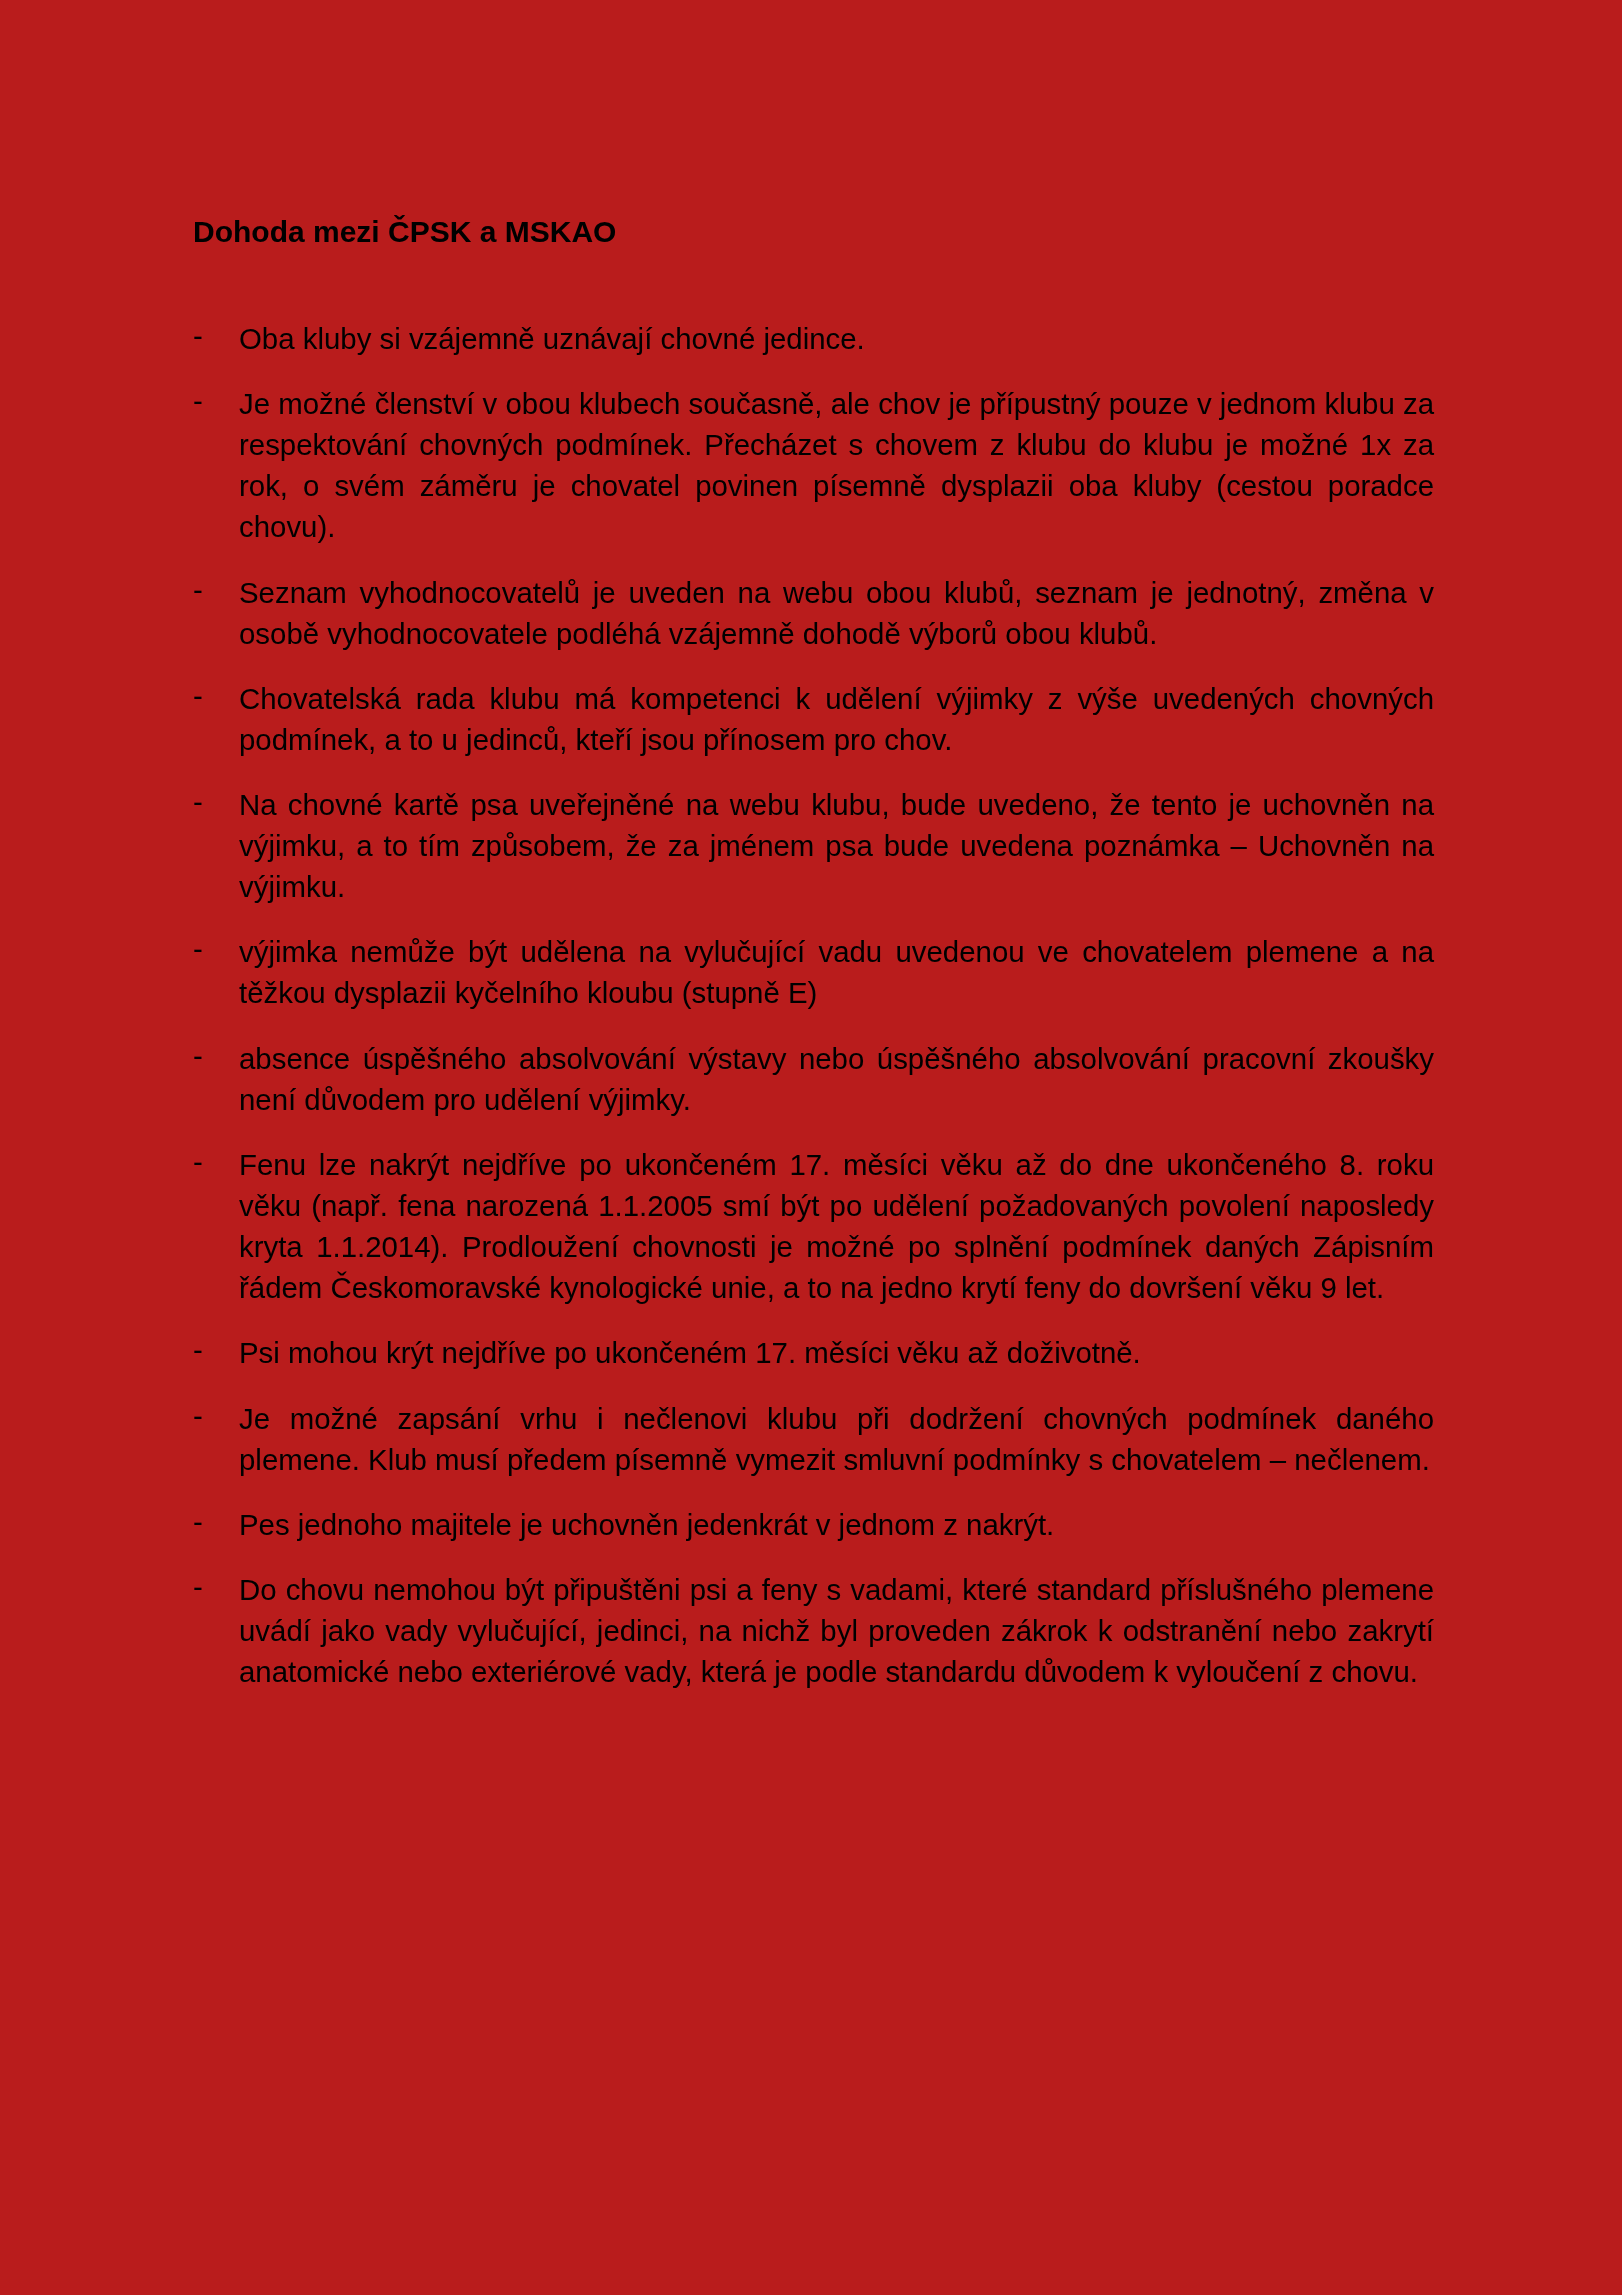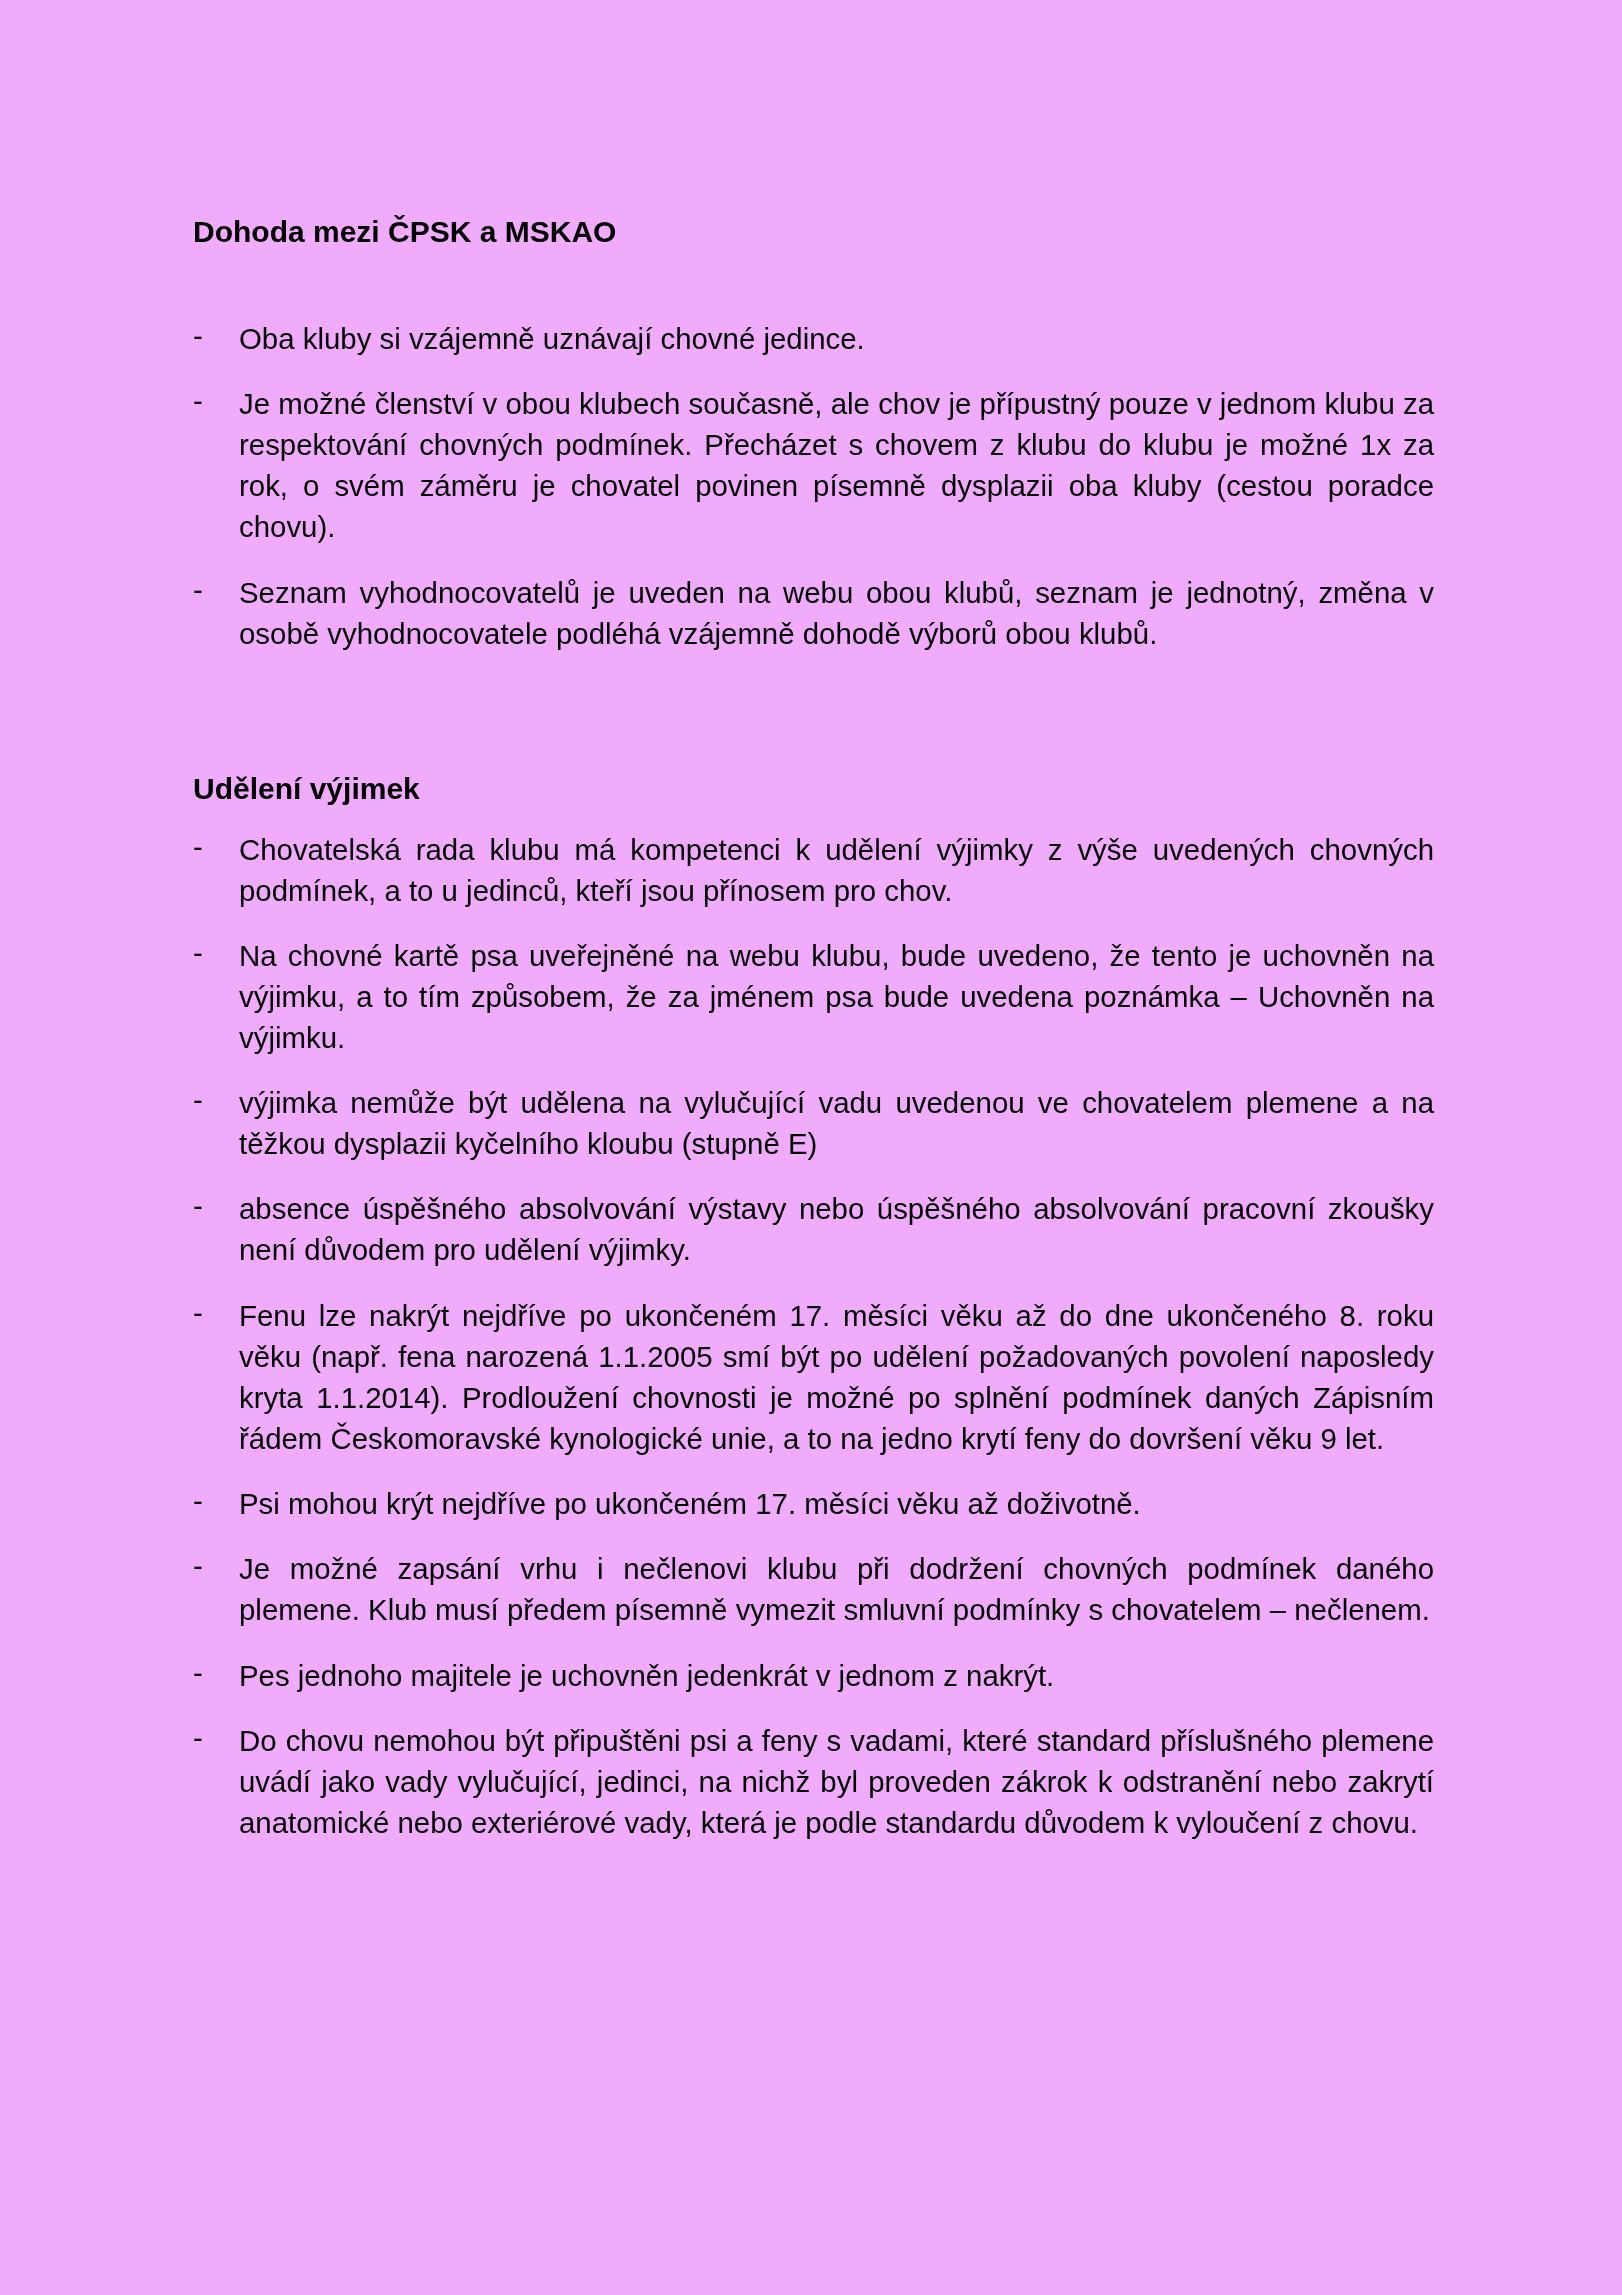--- a/index.html
+++ b/index.html
@@ -5,21 +5,21 @@
   html, body {
     margin: 0;
     padding: 0;
     background: #ffffff;
   }
   .page {
     position: relative;
     width: 1623px;
     height: 2295px;
     box-sizing: border-box;
-    background: #f0abfc;
+    background: #b91c1c;
     color: #000000;
     font-family: "Liberation Sans", "DejaVu Sans", sans-serif;
     font-size: 29.4px;
     line-height: 41px;
     padding: 211px 186px 0 193px;
     overflow: hidden;
   }
   .title {
     font-size: 30px;
     font-weight: 700;
@@ -61,21 +61,20 @@
         <p class="text">Oba kluby si vzájemně uznávají chovné jedince.</p>
       </div>
       <div class="bullet">
         <span class="dash">-</span>
         <p class="text">Je možné členství v obou klubech současně, ale chov je přípustný pouze v jednom klubu za respektování chovných podmínek. Přecházet s chovem z klubu do klubu je možné 1x za rok, o svém záměru je chovatel povinen písemně dysplazii oba kluby (cestou poradce chovu).</p>
       </div>
       <div class="bullet">
         <span class="dash">-</span>
         <p class="text">Seznam vyhodnocovatelů je uveden na webu obou klubů, seznam je jednotný, změna v osobě vyhodnocovatele podléhá vzájemně dohodě výborů obou klubů.</p>
       </div>
-      <h2 class="heading gap-large">Udělení výjimek</h2>
       <div class="bullet">
         <span class="dash">-</span>
         <p class="text">Chovatelská rada klubu má kompetenci k udělení výjimky z výše uvedených chovných podmínek, a to u jedinců, kteří jsou přínosem pro chov.</p>
       </div>
       <div class="bullet">
         <span class="dash">-</span>
         <p class="text">Na chovné kartě psa uveřejněné na webu klubu, bude uvedeno, že tento je uchovněn na výjimku, a to tím způsobem, že za jménem psa bude uvedena poznámka – Uchovněn na výjimku.</p>
       </div>
       <div class="bullet">
         <span class="dash">-</span>

